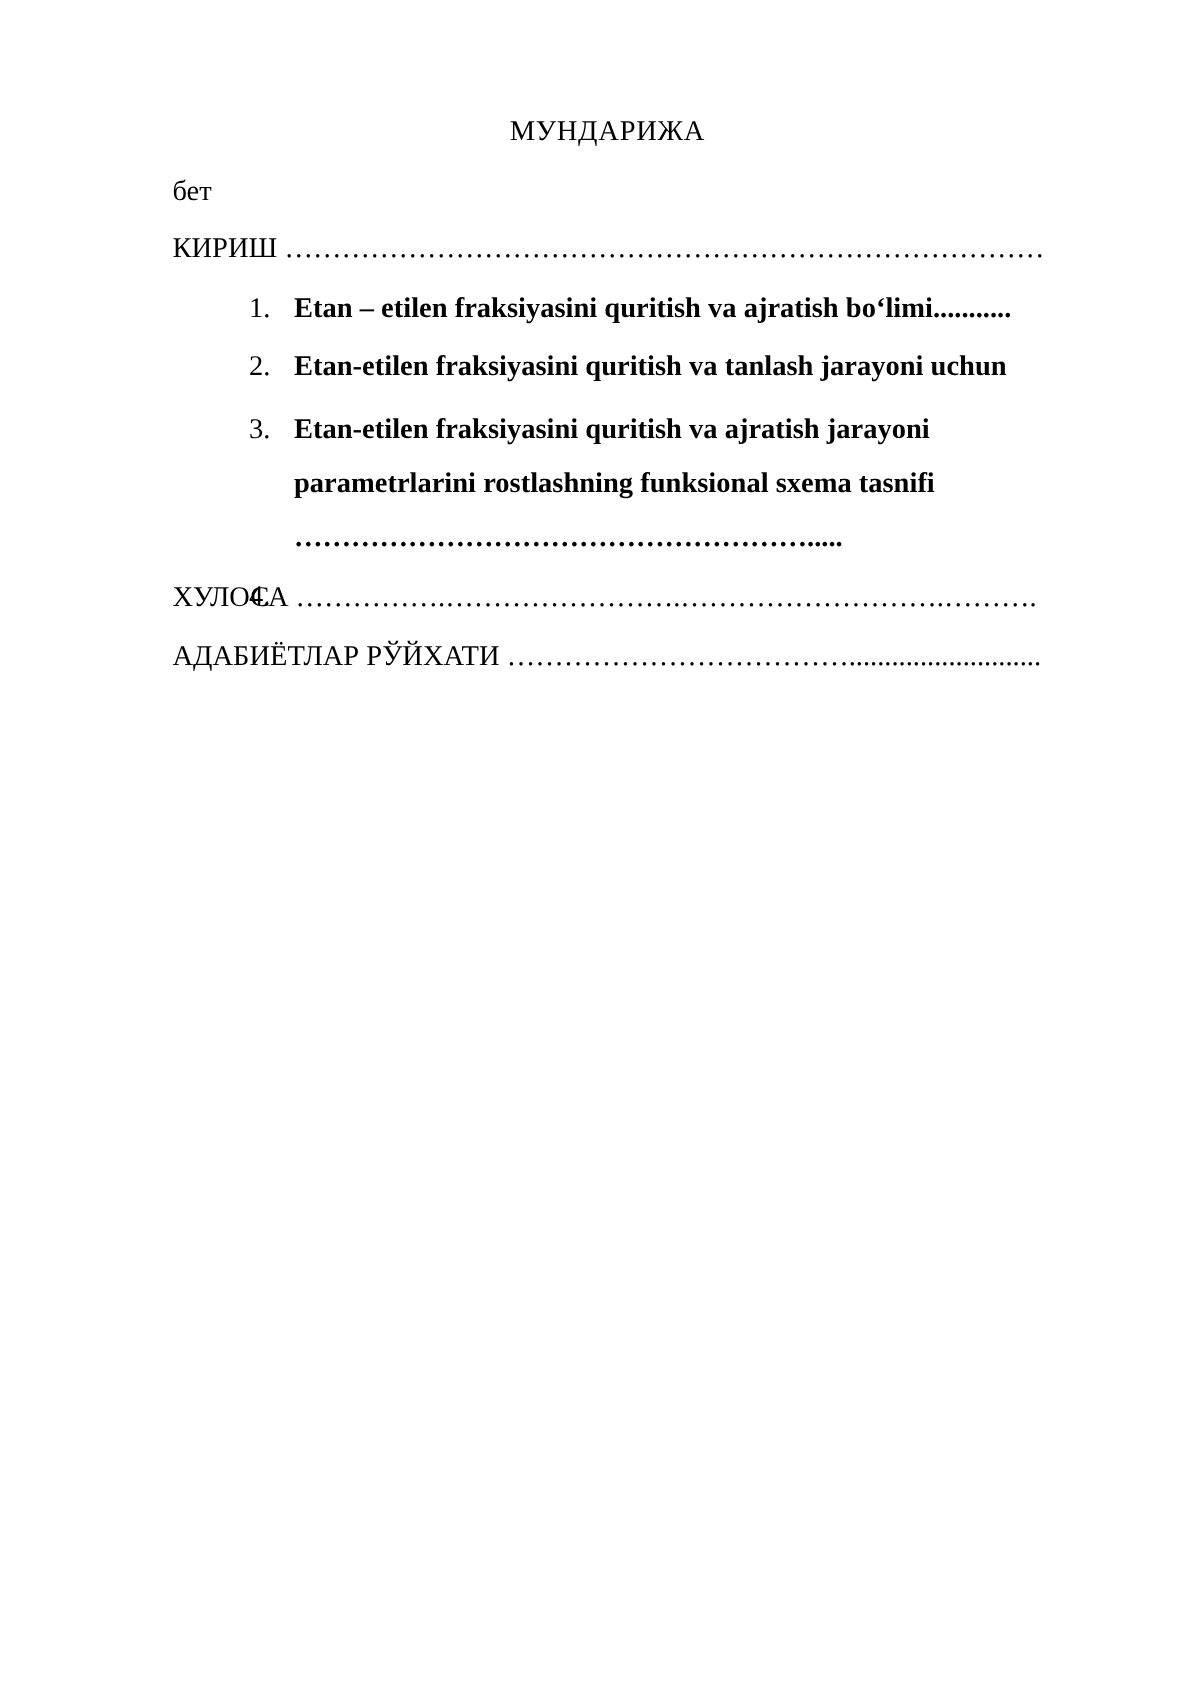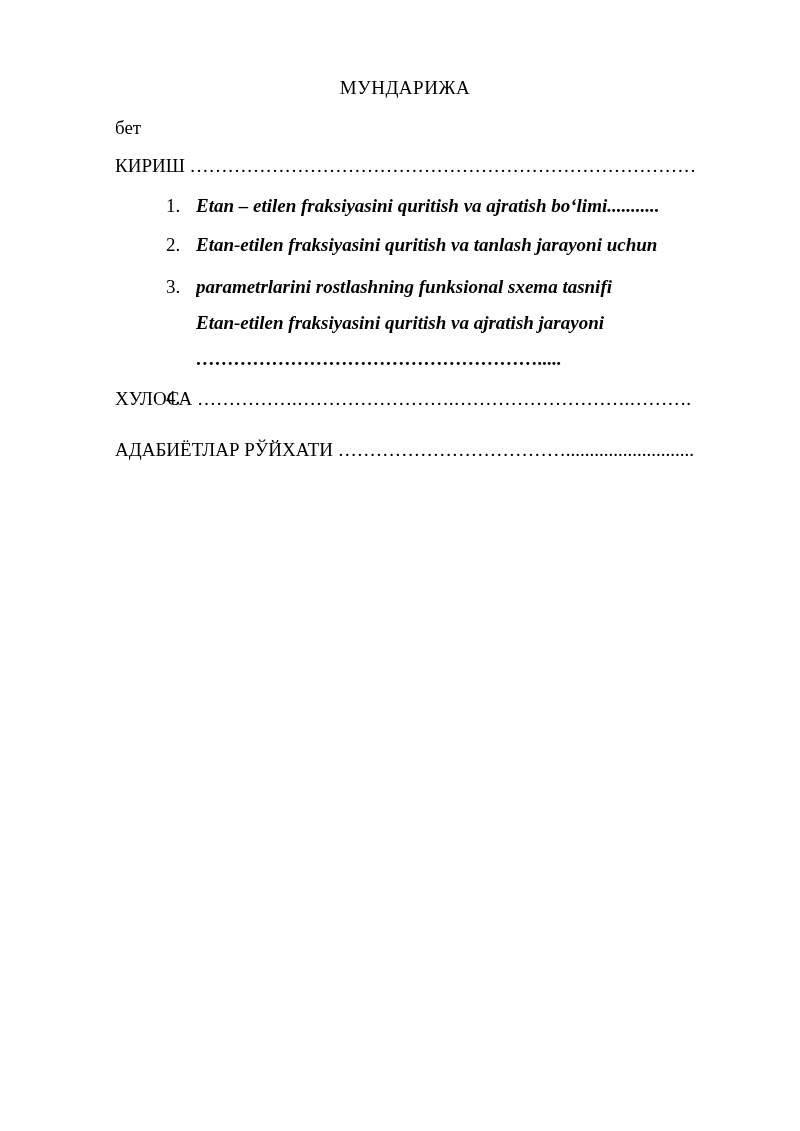--- a/index.html
+++ b/index.html
@@ -33,21 +33,21 @@
   }
   .leader-line {
     width: 580px;
     line-height: 36px;
     margin: 0;
     white-space: nowrap;
     overflow: hidden;
   }
   .kirish-line { margin-top: 2px; }
   .xulosa-line { margin-top: 4px; font-family: Liberation Serif, serif; }
-  .adabiyotlar-line { margin-top: 15px; }
+  .adabiyotlar-line { margin-top: 3px; }
   ol.toc-list {
     list-style: none;
     margin: 0;
     padding: 0;
   }
   ol.toc-list li {
     position: relative;
     width: 580px;
     box-sizing: border-box;
     padding-left: 81px;
@@ -61,21 +61,20 @@
   }
   .toc-item-1 { margin-top: 4px; }
   .toc-item-2 { margin-top: 3px; }
   .toc-item-3 { margin-top: 6px; }
   .toc-item-4 { margin-top: 3px; }
   ol.toc-list li .line {
     line-height: 36px;
     font-weight: 700;
     white-space: nowrap;
     overflow: hidden;
-    font-style: italic;
   }
 </style>
 </head>
 <body>
 
 <div class="page">
 
   <div class="doc-title">МУНДАРИЖА</div>
 
   <div class="bet-label">бет</div>
@@ -89,22 +88,22 @@
       <div class="line">Etan – etilen fraksiyasini quritish va ajratish boʻlimi...........</div>
     </li>
 
     <li class="toc-item-2">
       <span class="num">2.</span>
       <div class="line">Etan-etilen fraksiyasini quritish va tanlash jarayoni uchun</div>
     </li>
 
     <li class="toc-item-3">
       <span class="num">3.</span>
+      <div class="line">Etan-etilen fraksiyasini quritish va ajratish jarayoni</div>
       <div class="line">parametrlarini rostlashning funksional sxema tasnifi</div>
-      <div class="line">Etan-etilen fraksiyasini quritish va ajratish jarayoni</div>
       <div class="line">……………………………………………….....</div>
     </li>
 
     <li class="toc-item-4">
       <span class="num">4.</span>
     </li>
 
   </ol>
 
   <p class="leader-line xulosa-line"><span>ХУЛОСА </span><span>…………….…………………….……………………….……….</span></p>

